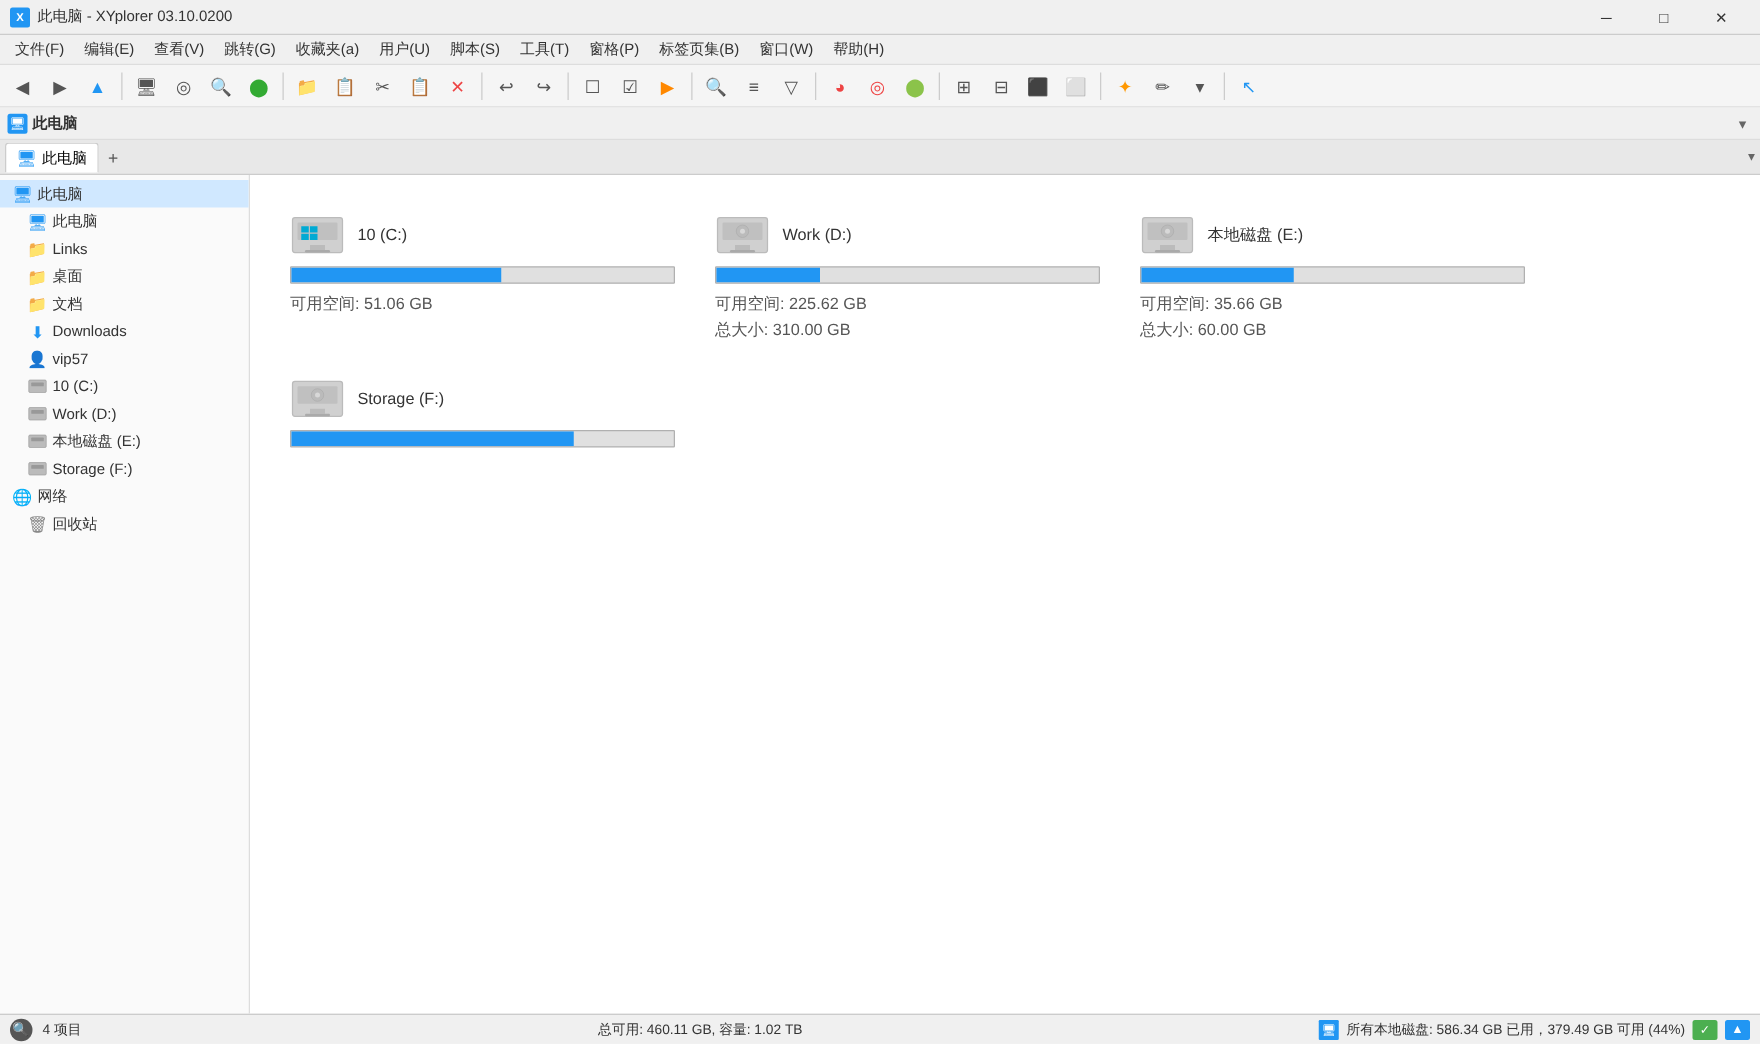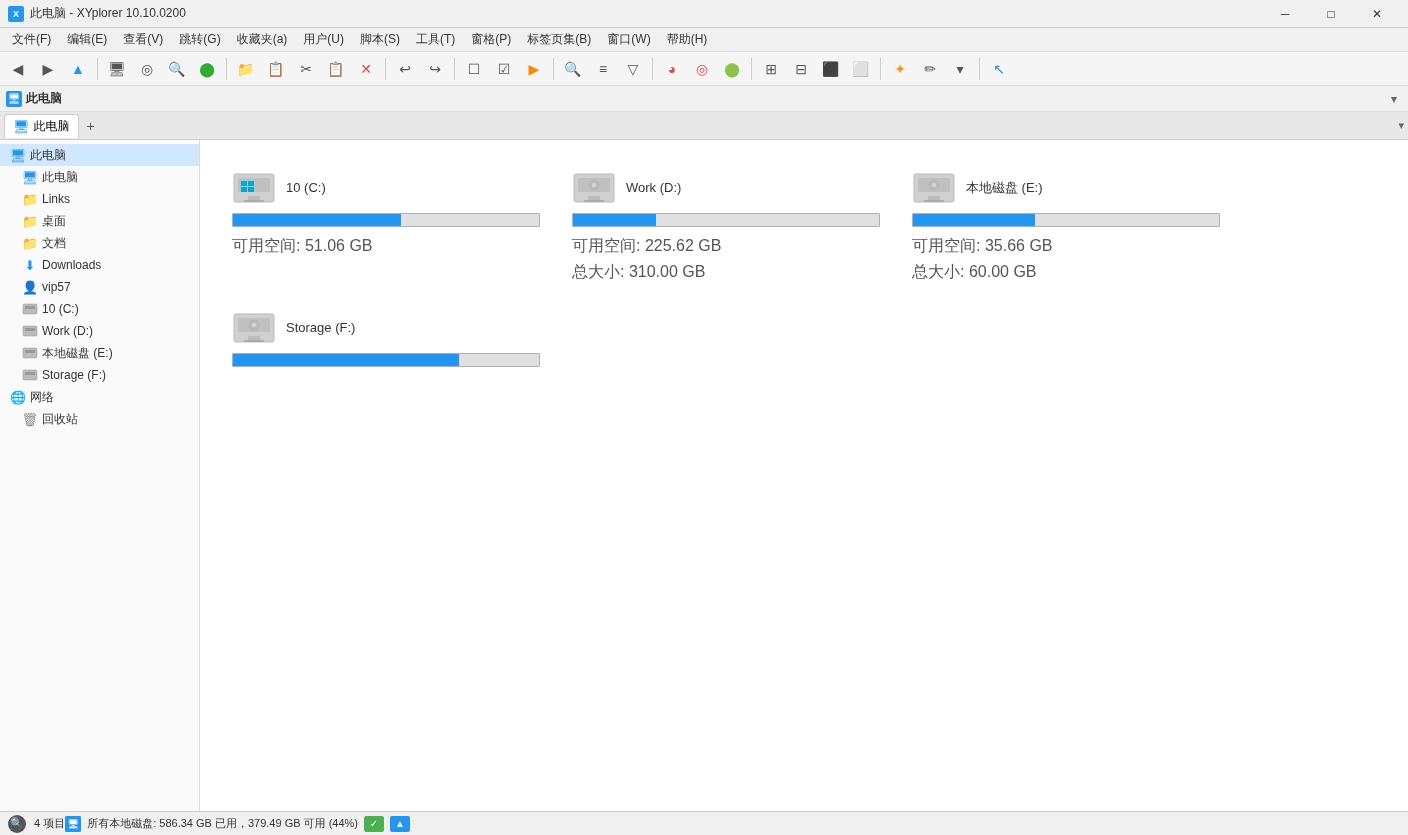--- a/index.html
+++ b/index.html
@@ -39,21 +39,21 @@
 
     
     #content { flex: 1; background: white; overflow: auto; padding: 16px; }
 
     
     #drives-grid { display: flex; flex-wrap: wrap; gap: 0; }
     .drive-card { width: 340px; padding: 12px 16px; cursor: pointer; display: flex; flex-direction: column; gap: 6px; }
     .drive-header { display: flex; align-items: center; gap: 10px; }
     .drive-bar-container { height: 14px; background: #e0e0e0; border: 1px solid #b0b0b0; border-radius: 1px; overflow: hidden; }
     .drive-bar-fill { height: 100%; background: #2196F3; }
-    .drive-info { font-size: 16px; color: #555; line-height: 1.6; }
+    .drive-info { font-size: 13px; color: #555; line-height: 1.6; }
 
     
     #statusbar { height: 24px; background: #f0f0f0; border-top: 1px solid #ccc; display: flex; align-items: center; padding: 0 8px; font-size: 11px; color: #333; }
     #statusbar .status-mid { flex: 1; text-align: center; }
     #statusbar .status-right { flex: 0 0 auto; display: flex; align-items: center; gap: 6px; }
     #statusbar .status-icon { width: 16px; height: 16px; background: #2196F3; display: flex; align-items: center; justify-content: center; color: white; font-size: 9px; border-radius: 1px; }
     #statusbar .status-ok { width: 20px; height: 16px; background: #4CAF50; display: flex; align-items: center; justify-content: center; color: white; font-size: 10px; border-radius: 2px; }
     #statusbar .status-search { width: 18px; height: 18px; background: #555; border-radius: 50%; display: flex; align-items: center; justify-content: center; color: white; font-size: 11px; }
 
     
@@ -61,21 +61,21 @@
     .tab-item { display: flex; align-items: center; gap: 4px; padding: 2px 8px; background: white; border: 1px solid #ccc; border-bottom: none; border-radius: 3px 3px 0 0; font-size: 12px; cursor: pointer; height: 24px; }
     .tab-add { width: 20px; height: 20px; display: flex; align-items: center; justify-content: center; cursor: pointer; color: #555; font-size: 14px; }
     .tab-chevron { font-size: 11px; color: #666; cursor: pointer; }
   </style>
 </head>
 <body>
 
 <div id="titlebar">
   <div id="titlebar-left">
     <div class="app-icon">X</div>
-    <span>此电脑 - XYplorer 10.10.0200</span>
+    <span>此电脑 - XYplorer 03.10.0200</span>
   </div>
   <div id="titlebar-controls">
     <button>─</button>
     <button>□</button>
     <button class="close-btn">✕</button>
   </div>
 </div>
 
 <div id="menubar">
 <span>文件(F)</span>
@@ -307,19 +307,20 @@
             <div class="drive-bar-fill" style="width: 74%; background: rgb(33, 150, 243);"></div>
           </div>
         </div>
       </div>
   </div>
 </div>
 
 <div id="statusbar">
   <div class="status-search">🔍</div>
   <span style="margin-left:8px;">4 项目</span>
+  <div class="status-mid">总可用: 460.11 GB, 容量: 1.02 TB</div>
   <div class="status-right">
     <div class="status-icon">🖥</div>
     <span>所有本地磁盘: 586.34 GB 已用，379.49 GB 可用 (44%)</span>
     <div class="status-ok">✓</div>
     <div style="width:20px;height:16px;background:#2196F3;display:flex;align-items:center;justify-content:center;color:white;font-size:10px;border-radius:2px;">▲</div>
   </div>
 </div>
 
 </body></html>

